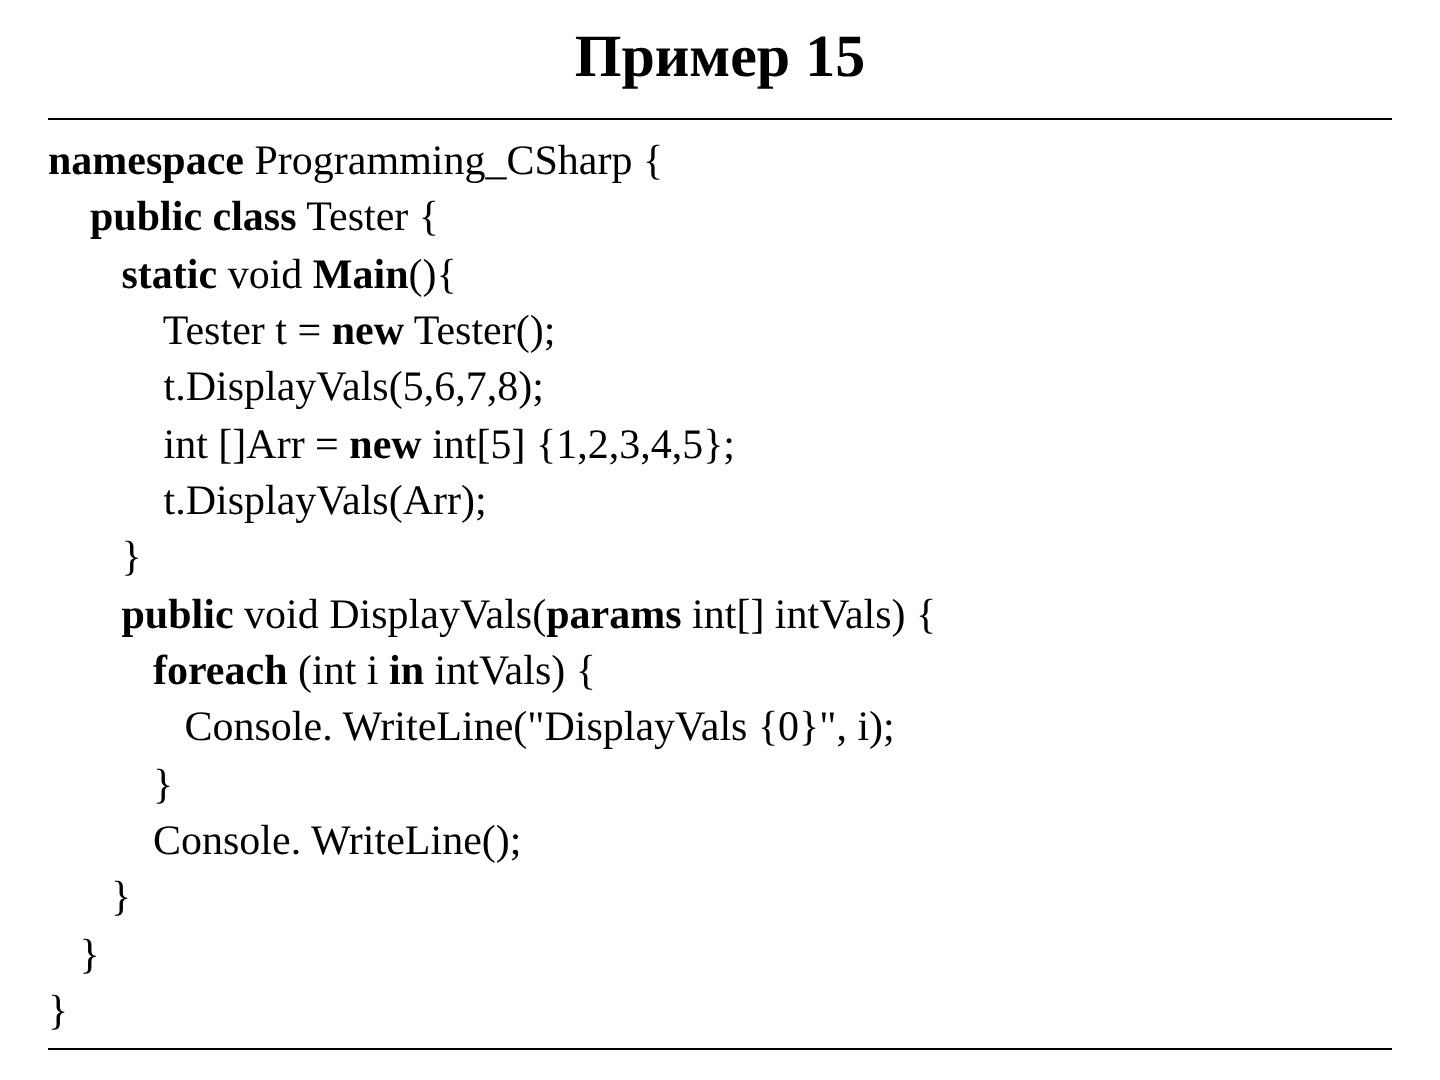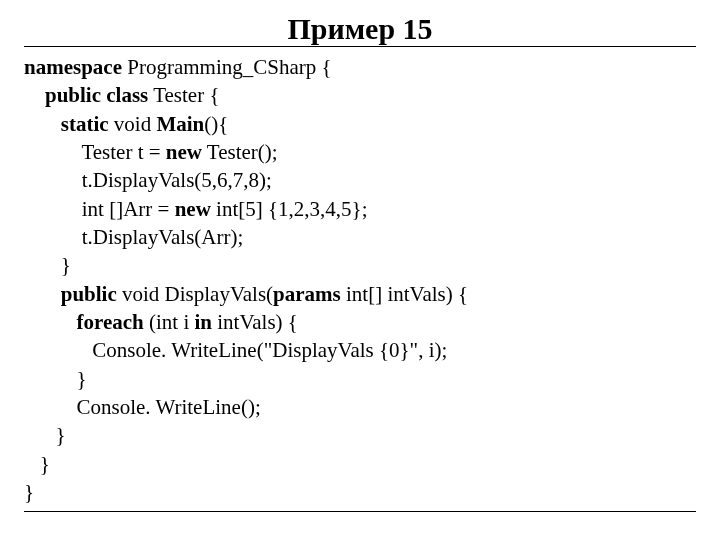--- a/index.html
+++ b/index.html
@@ -14,21 +14,21 @@
   .slide {
     width: 720px;
     height: 540px;
     box-sizing: border-box;
     padding: 10px 24px 0 24px;
   }
   .title {
     text-align: center;
     font-size: 30px;
     font-weight: bold;
-    margin: 2px 0 0 0;
+    margin: 2px 0 13px 0;
   }
   hr.rule {
     border: none;
     border-top: 1px solid #000;
     margin: 0 0 6px 0;
   }
   hr.rule-bottom {
     border: none;
     border-top: 1px solid #000;
     margin: 4px 0 0 0;

